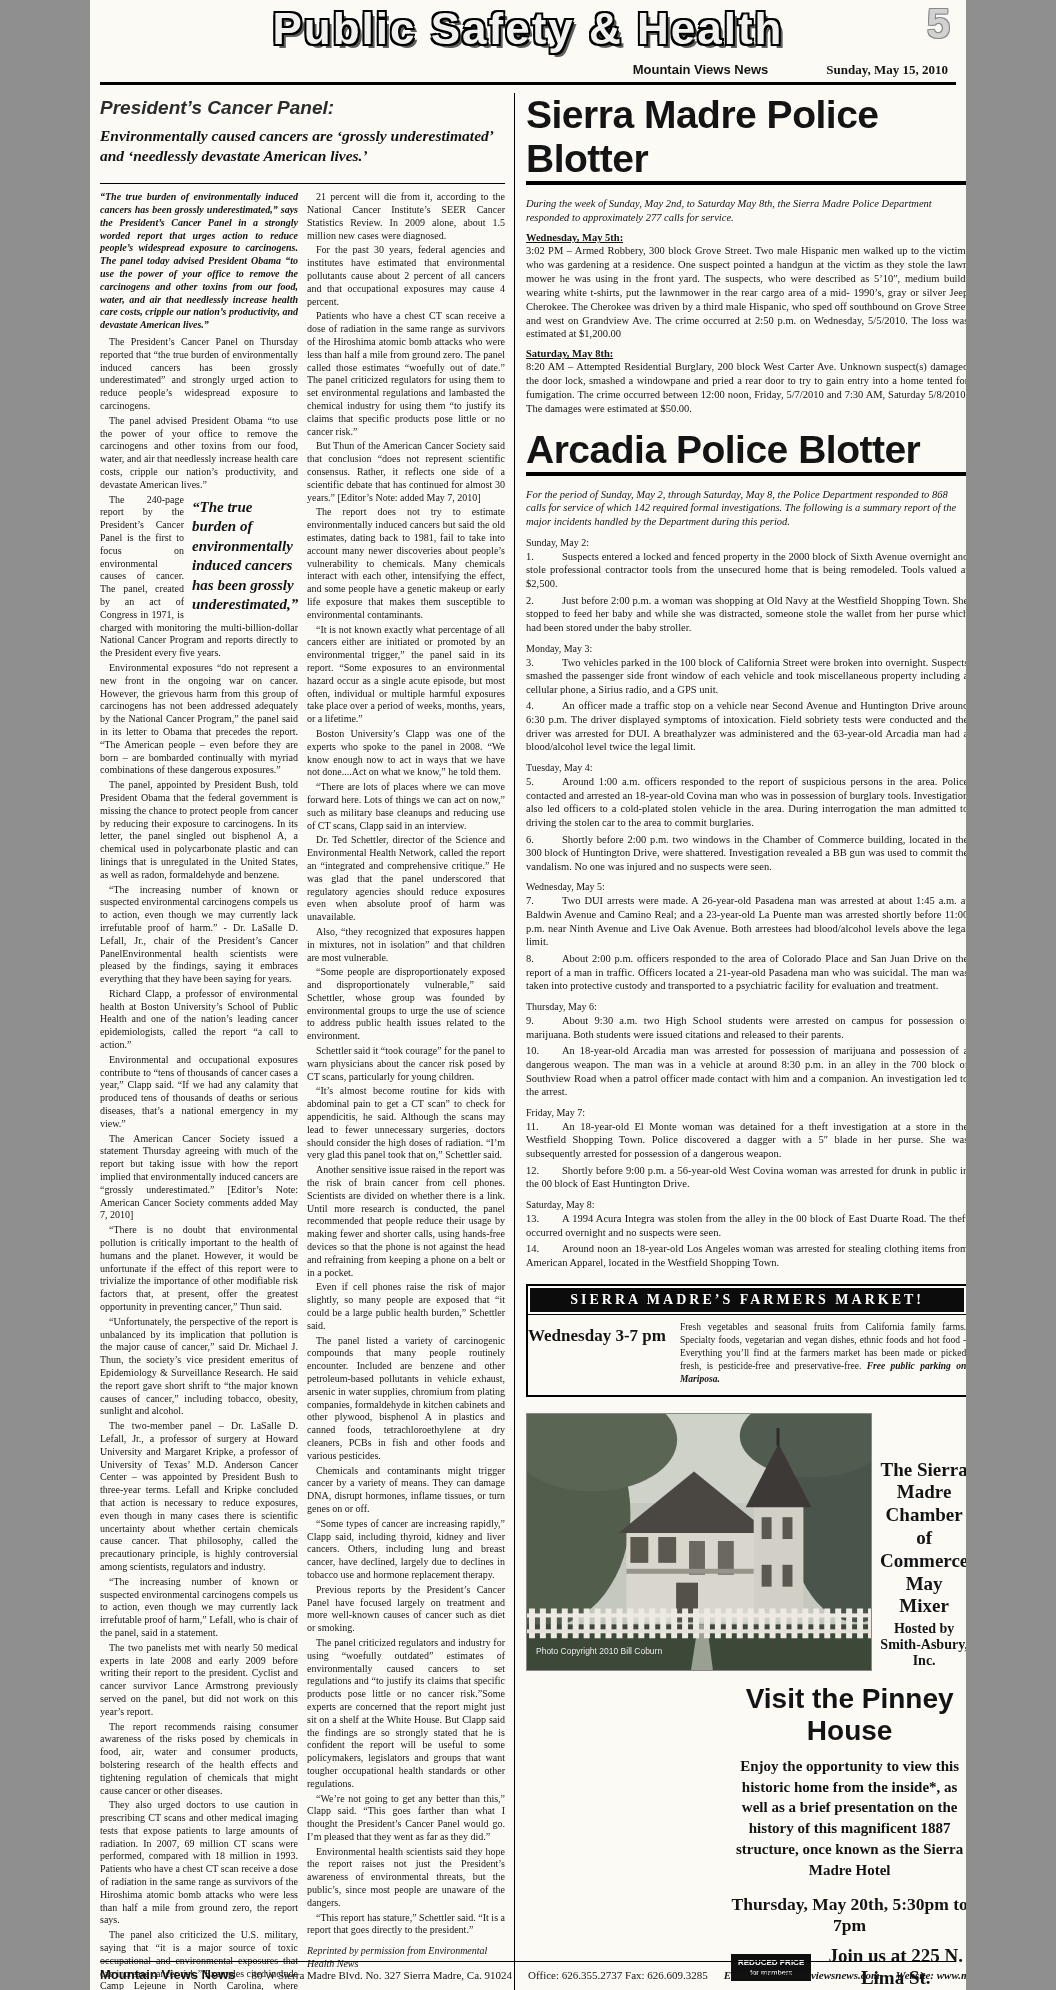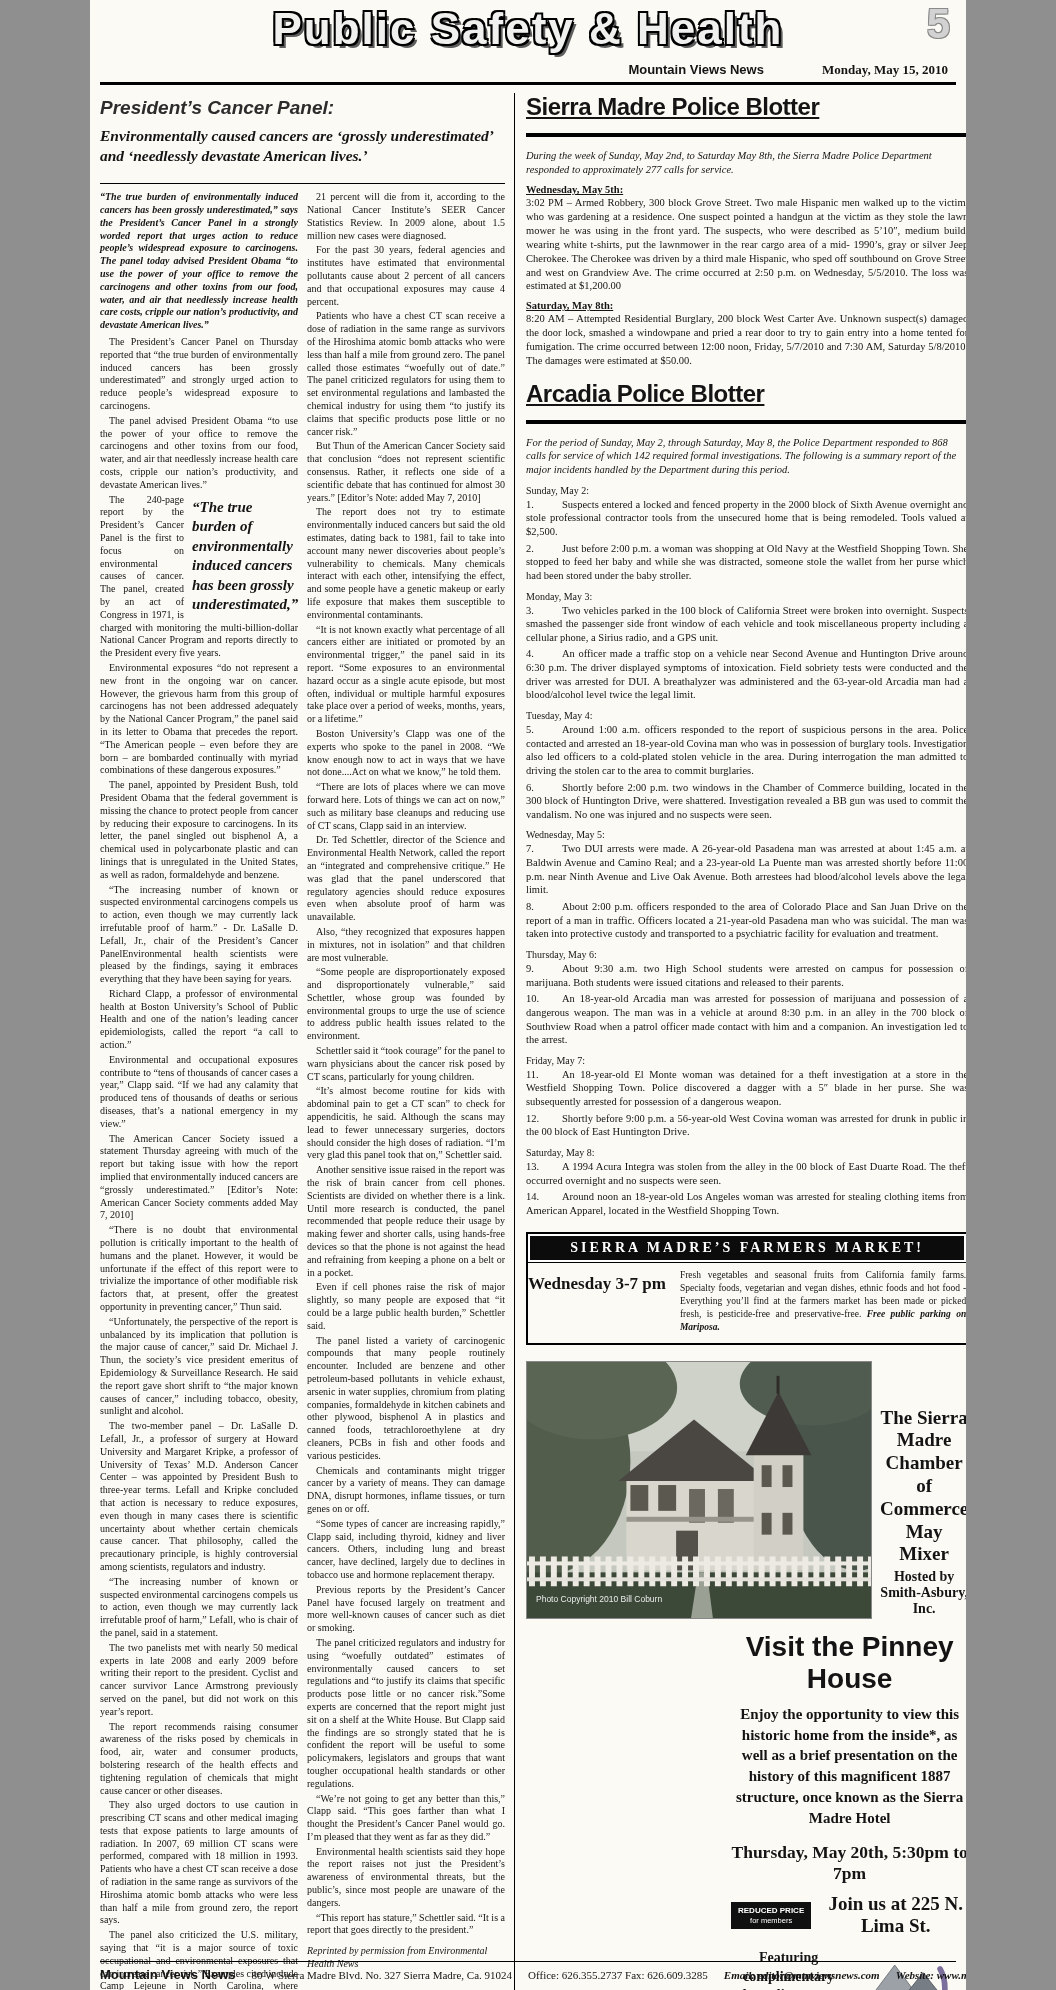--- a/index.html
+++ b/index.html
@@ -31,22 +31,22 @@
         padding-bottom:17px;margin-bottom:7px;}
   .article-cols{display:flex;gap:9px;}
   .acol{width:50%;font-size:10px;line-height:1.28;text-align:justify;}
   .acol p{margin:0 0 2px;text-indent:9px;}
   .acol p.lead{font-weight:700;font-style:italic;text-indent:0;margin-bottom:4px;}
   .pullquote{float:right;width:106px;margin:4px 0 6px 8px;font-size:15px;line-height:1.3;font-style:italic;
         font-weight:700;text-align:left;}
   .credit{font-style:italic;text-indent:0 !important;margin-top:8px !important;text-align:left;}
 
   
-  .blotter-title{font-family:"Liberation Sans",sans-serif;font-weight:700;font-size:24px;letter-spacing:-0.5px;
-        border-bottom:4px solid #000;padding-bottom:12px;margin:0 0 6px;text-decoration:underline;}
+  .blotter-title{font-family:"Liberation Sans",sans-serif;font-weight:700;font-size:39px;letter-spacing:-0.5px;
+        border-bottom:4px solid #000;padding-bottom:0;margin:0 0 6px;}
   .blotter-title.arcadia{margin-top:12px;}
   .blotter-intro{font-style:italic;font-size:10.5px;line-height:1.3;margin:12px 0 8px;}
   .sierra-day{font-weight:700;font-size:10.5px;text-decoration:underline;margin:7px 0 1px;}
   .sierra-text{font-size:10.5px;line-height:1.32;text-align:justify;margin:0 0 6px;}
   .arc-day-label{font-size:10px;margin:8px 0 2px;}
   .arc-item{font-size:10.5px;line-height:1.3;text-align:justify;margin:0 0 3px;}
   .arc-num{display:inline-block;min-width:36px;}
 
   
   .farmers{border:2px solid #000;margin-top:14px;}
@@ -97,21 +97,21 @@
 <body>
 
 <div class="page">
 
   <div class="banner-row">
     <div class="banner-title">Public Safety &amp; Health</div>
     <div class="page-num">5</div>
   </div>
   <div class="masthead-row">
     <span class="mast-name">Mountain Views News</span>
-    <span class="mast-date">Monday, May 15, 2010</span>
+    <span class="mast-date">Sunday, May 15, 2010</span>
   </div>
 
   <div class="main">
 
     <div class="article-region">
       <div class="kicker">President’s Cancer Panel:</div>
       <div class="headline">Environmentally caused cancers are ‘grossly underestimated’ and ‘needlessly devastate American lives.’</div>
       <div class="article-cols">
 
         <div class="acol">

